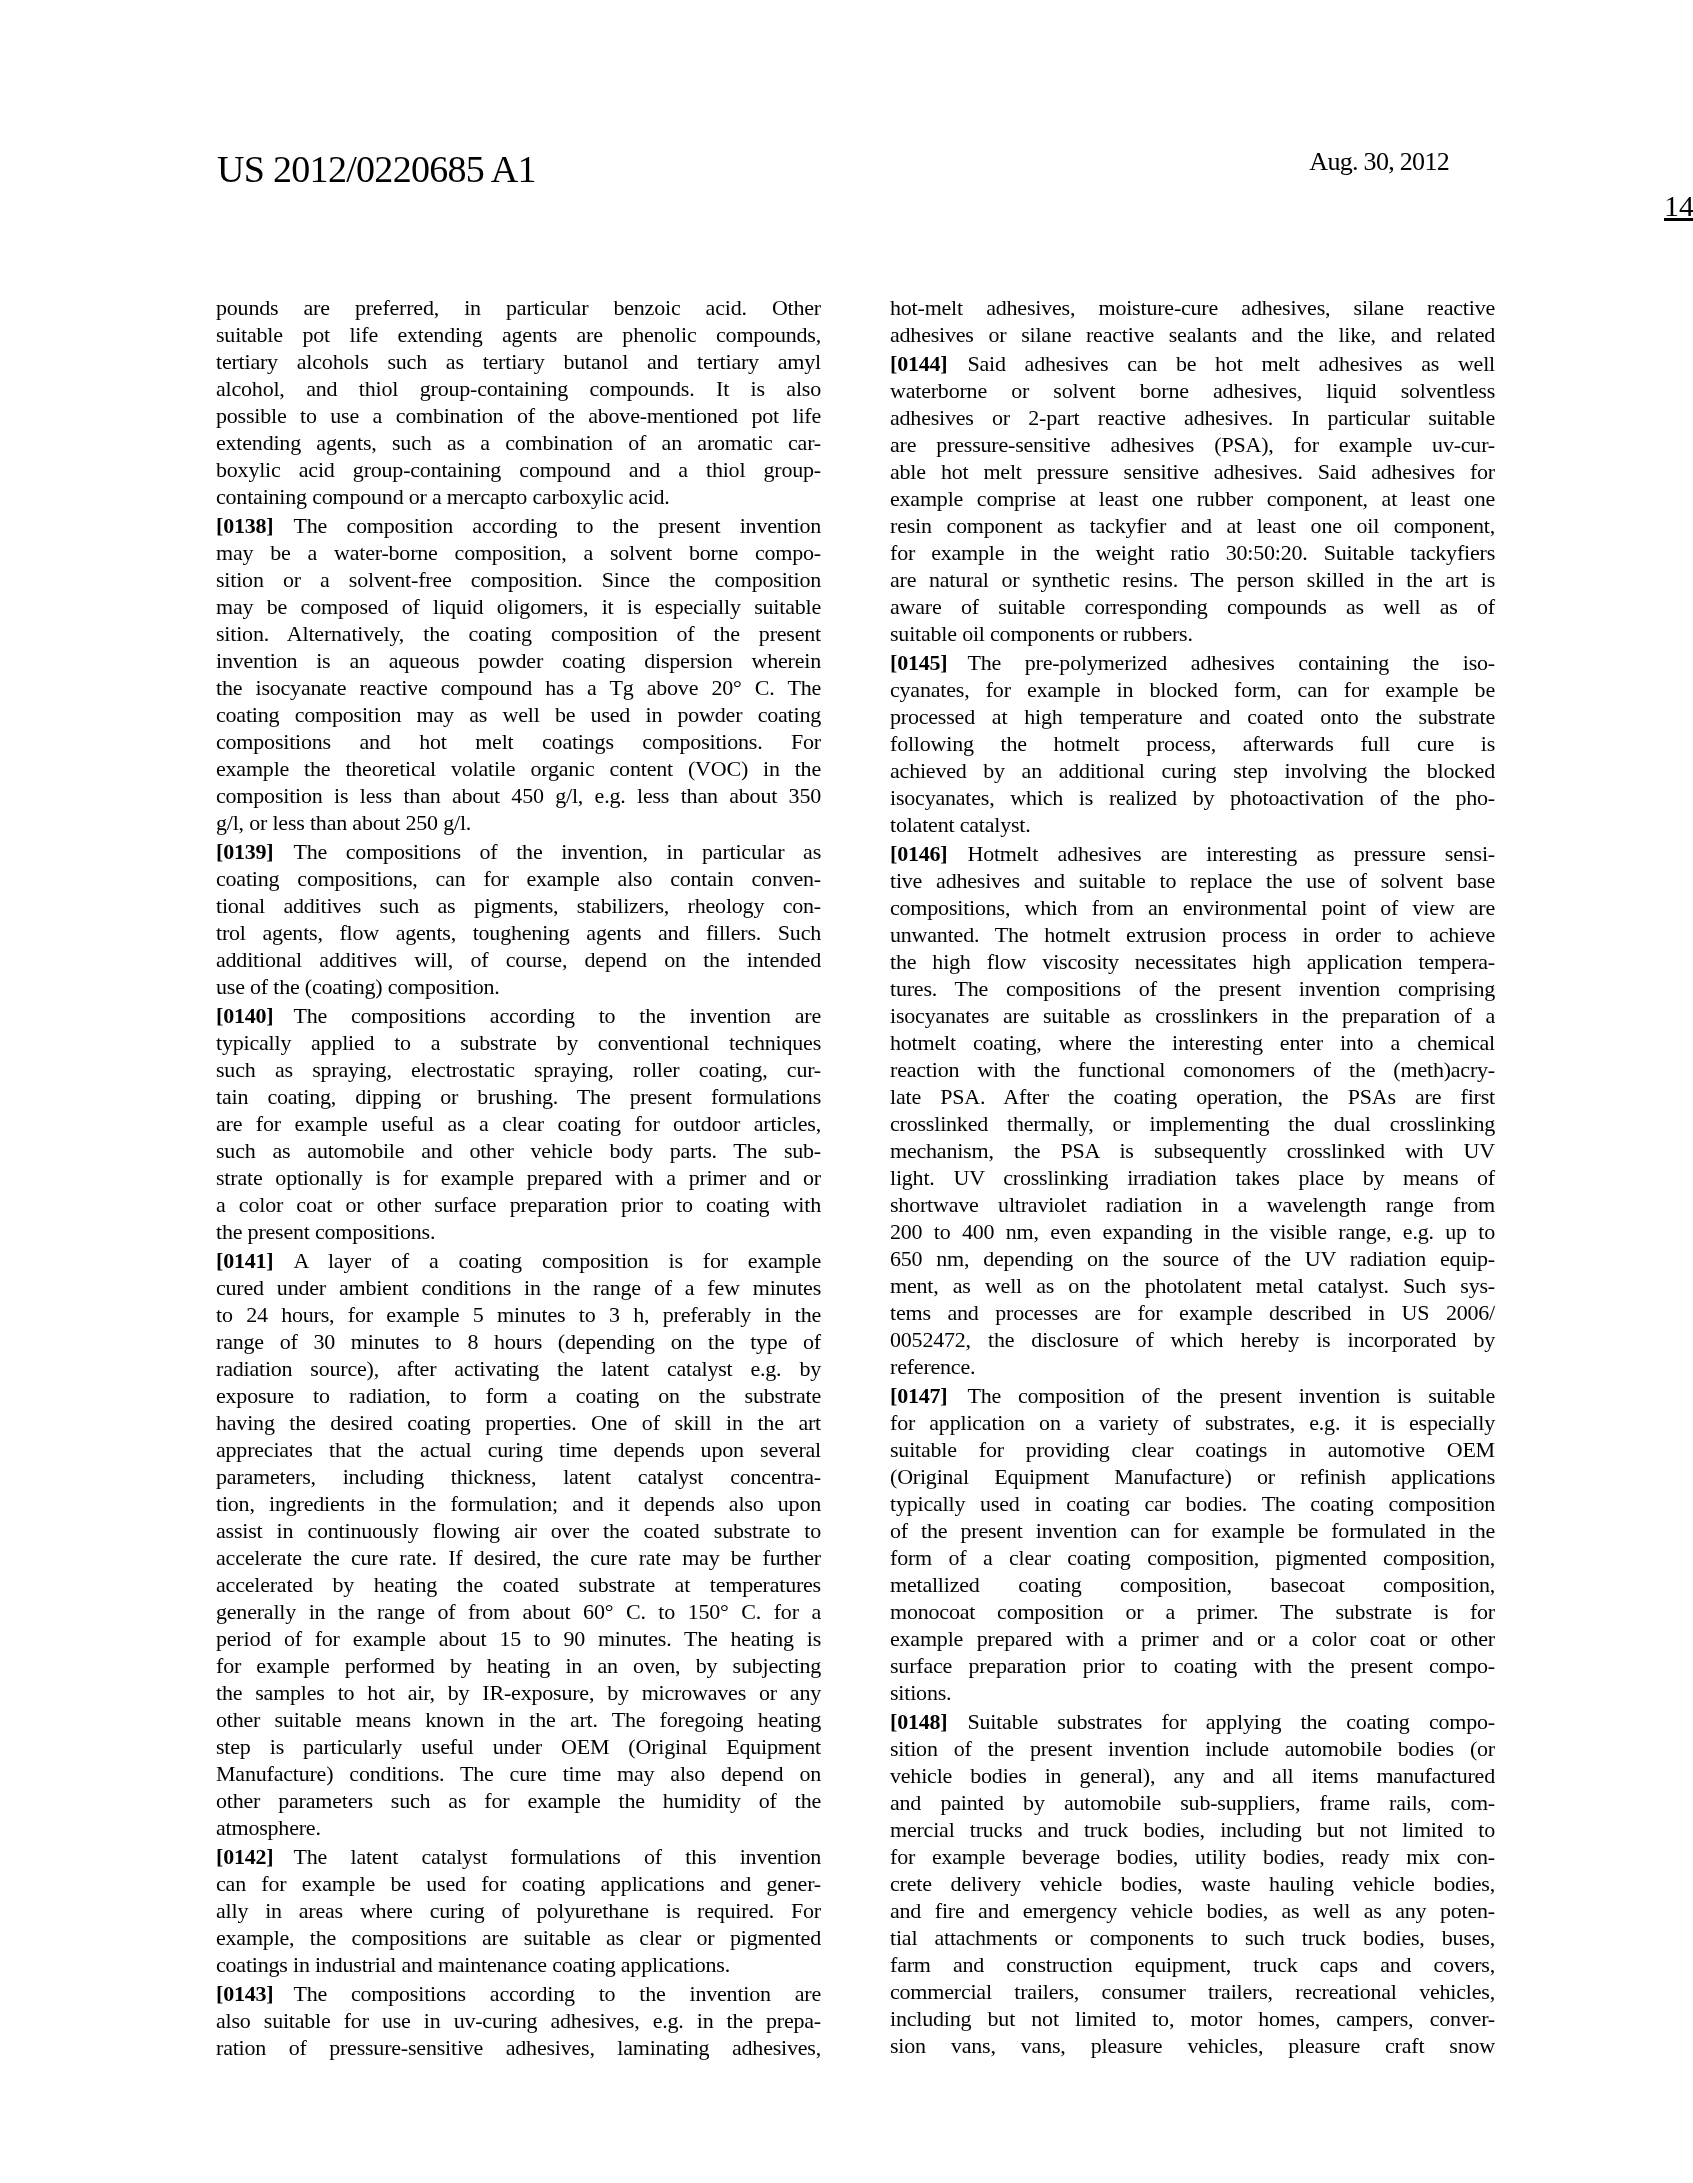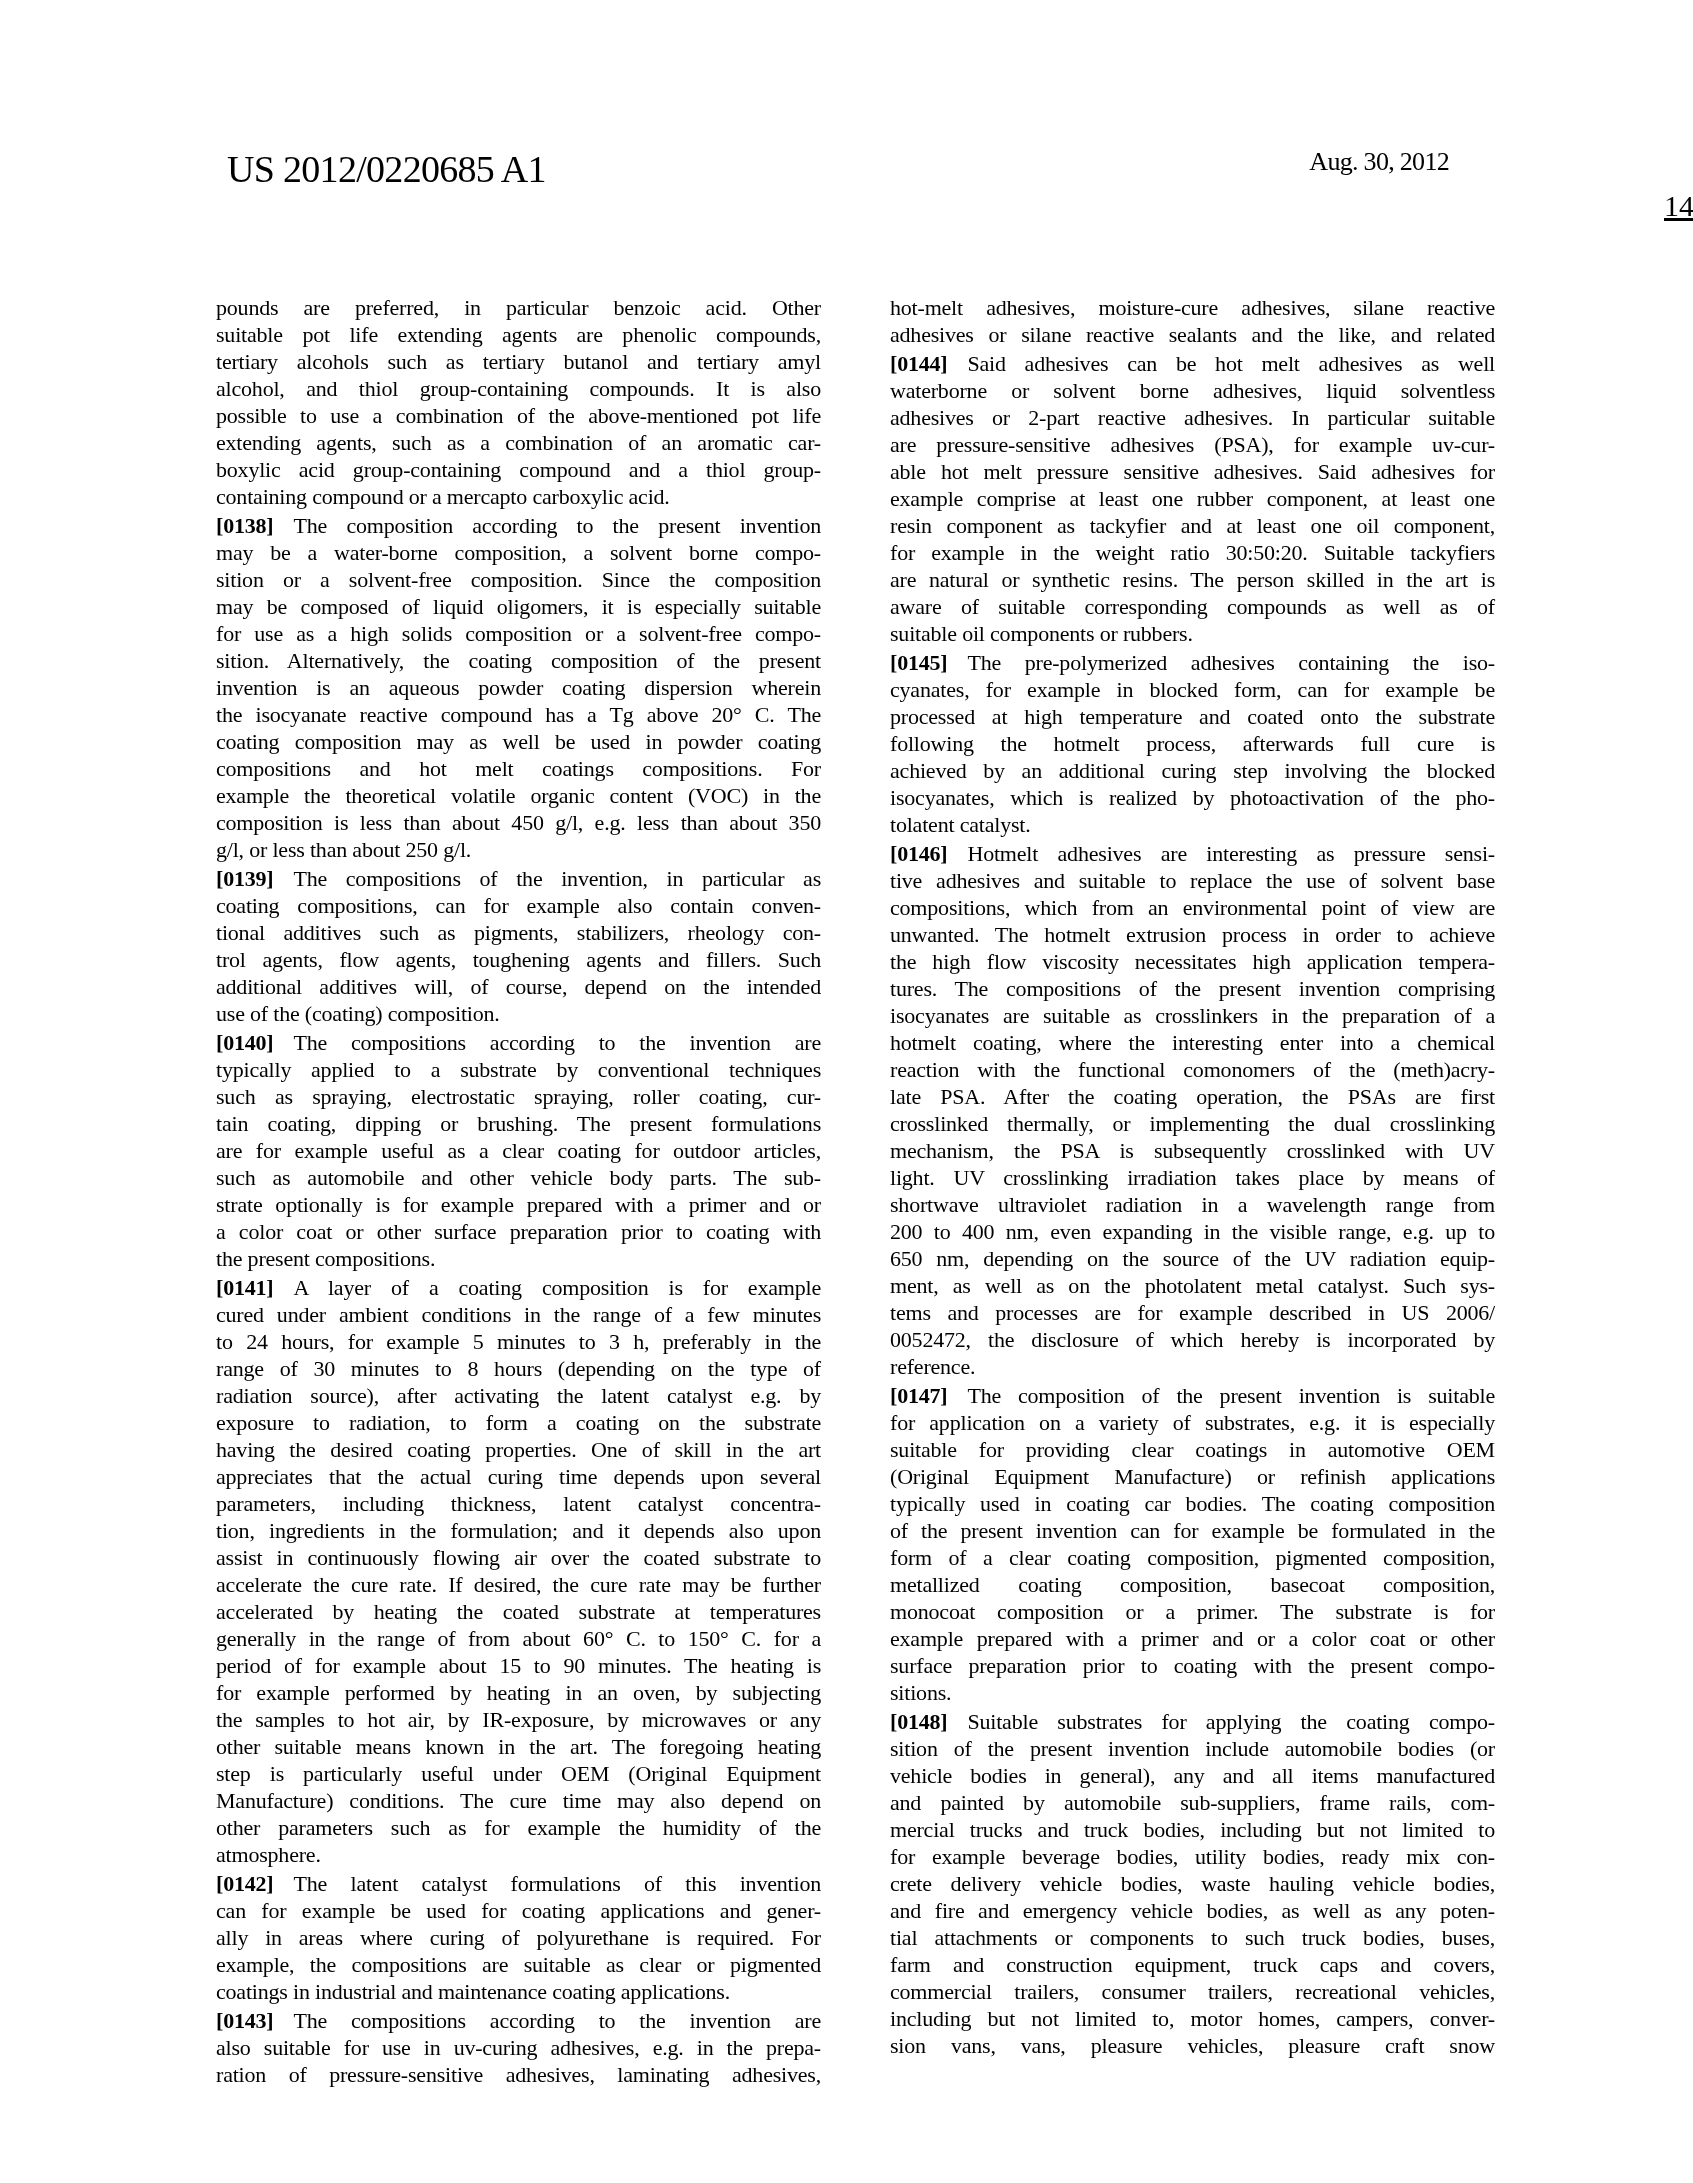--- a/index.html
+++ b/index.html
@@ -1,20 +1,20 @@
 <!DOCTYPE html>
 <html style="font-size:10.6px"><head>
 <meta charset="utf-8">
 <style>
   html, body { margin: 0; padding: 0; background: #ffffff; }
   body {
     width: 1694px; height: 2183px; position: relative; overflow: hidden;
     font-family: "Liberation Serif", "DejaVu Serif", serif; color: #000;
   }
-  .hdr-left { position: absolute; left: 227px; top: 147px; font-size: 38px; letter-spacing: -0.7px; }
+  .hdr-left { position: absolute; left: 217px; top: 147px; font-size: 38px; letter-spacing: -0.7px; }
   .hdr-right { position: absolute; right: 245px; top: 147px; font-size: 26px; letter-spacing: -0.7px; }
   .pageno { position: absolute; left: 0; width: 100%; top: 189px; text-align: right; font-size: 30px; text-decoration: underline; }
   .col { position: absolute; top: 294px; width: 605px; }
   .col.left { left: 216px; }
   .col.right { left: 857px; margin-left: 33px; }
   .line {
     font-size: 22px; line-height: 27px; height: 27px;
     text-align: justify; text-align-last: justify; white-space: nowrap;
     overflow: visible; letter-spacing: -0.2px;
   }
@@ -40,21 +40,20 @@
       <div class="line"><span>possible to use a combination of the above-mentioned pot life</span></div>
       <div class="line"><span>extending agents, such as a combination of an aromatic car-</span></div>
       <div class="line"><span>boxylic acid group-containing compound and a thiol group-</span></div>
       <div class="line last"><span>containing compound or a mercapto carboxylic acid.</span></div>
     </div>
     <div class="para">
       <div class="line"><span class="num">[0138]</span><span>The composition according to the present invention</span></div>
       <div class="line"><span>may be a water-borne composition, a solvent borne compo-</span></div>
       <div class="line"><span>sition or a solvent-free composition. Since the composition</span></div>
       <div class="line"><span>may be composed of liquid oligomers, it is especially suitable</span></div>
-      <div class="line"><span>for use as a high solids composition or a solvent-free compo-</span></div>
       <div class="line"><span>sition. Alternatively, the coating composition of the present</span></div>
       <div class="line"><span>invention is an aqueous powder coating dispersion wherein</span></div>
       <div class="line"><span>the isocyanate reactive compound has a Tg above 20° C. The</span></div>
       <div class="line"><span>coating composition may as well be used in powder coating</span></div>
       <div class="line"><span>compositions and hot melt coatings compositions. For</span></div>
       <div class="line"><span>example the theoretical volatile organic content (VOC) in the</span></div>
       <div class="line"><span>composition is less than about 450 g/l, e.g. less than about 350</span></div>
       <div class="line last"><span>g/l, or less than about 250 g/l.</span></div>
     </div>
     <div class="para">

